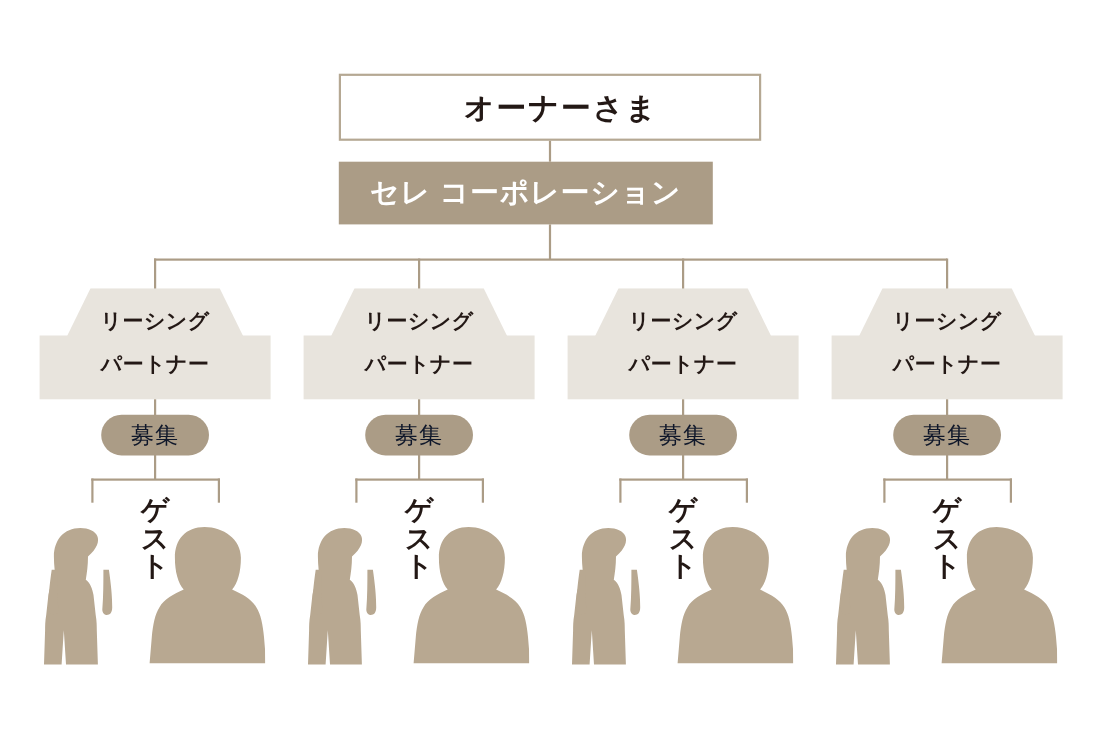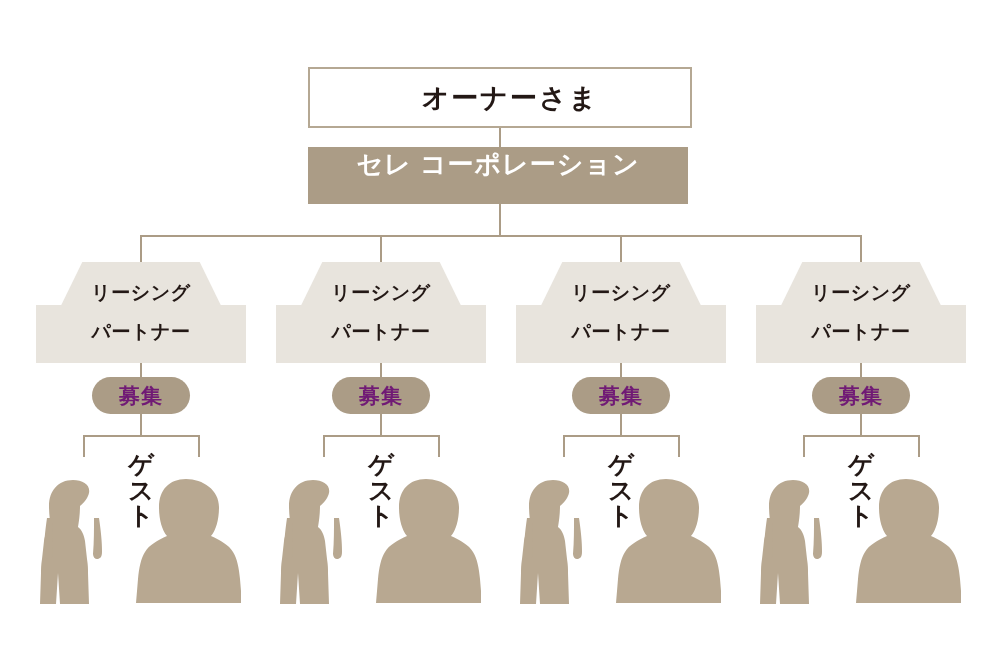--- a/index.html
+++ b/index.html
@@ -14,23 +14,23 @@
   .owner-box{
     position:absolute;left:308px;top:67px;width:384px;height:61px;
     border:2px solid #b5a893;background:#ffffff;
     box-sizing:border-box;
     display:flex;align-items:center;justify-content:center;padding-left:20px;
   }
   .owner-box span{
     font-size:27px;font-weight:700;color:#231815;letter-spacing:2px;
   }
   .corp-box{
-    position:absolute;left:308px;top:147px;width:380px;height:57px;
+    position:absolute;left:308px;top:147px;width:340px;height:57px;
     background:#ab9c86;
-    display:flex;align-items:flex-start;justify-content:center;
+    display:flex;align-items:center;justify-content:center;
   }
   .corp-box span{
     font-size:26px;font-weight:700;color:#ffffff;letter-spacing:1px;
   }
 
   
   .ln{position:absolute;background:#ab9c86;}
   .v{width:2px;}
   .h{height:2px;}
 
@@ -53,21 +53,21 @@
   .house .label span{
     font-size:19px;font-weight:700;color:#231815;line-height:1.16;
     letter-spacing:0.5px;white-space:nowrap;
   }
 
   .pill{
     position:absolute;left:71px;top:377px;width:98px;height:37px;
     background:#ab9c86;border-radius:19px;
     display:flex;align-items:center;justify-content:center;
   }
-  .pill span{font-size:21px;font-weight:700;color:#701a75;letter-spacing:1px;}
+  .pill span{font-size:21px;font-weight:400;color:#0f172a;letter-spacing:1px;}
 
   
   .brk-h{position:absolute;left:62px;top:435px;width:117px;height:2px;background:#ab9c86;}
   .brk-l{position:absolute;left:62px;top:435px;width:2px;height:22px;background:#ab9c86;}
   .brk-r{position:absolute;left:177px;top:435px;width:2px;height:22px;background:#ab9c86;}
 
   
   .guest{
     position:absolute;left:101px;top:452px;width:38px;
     display:flex;flex-direction:column;align-items:center;

